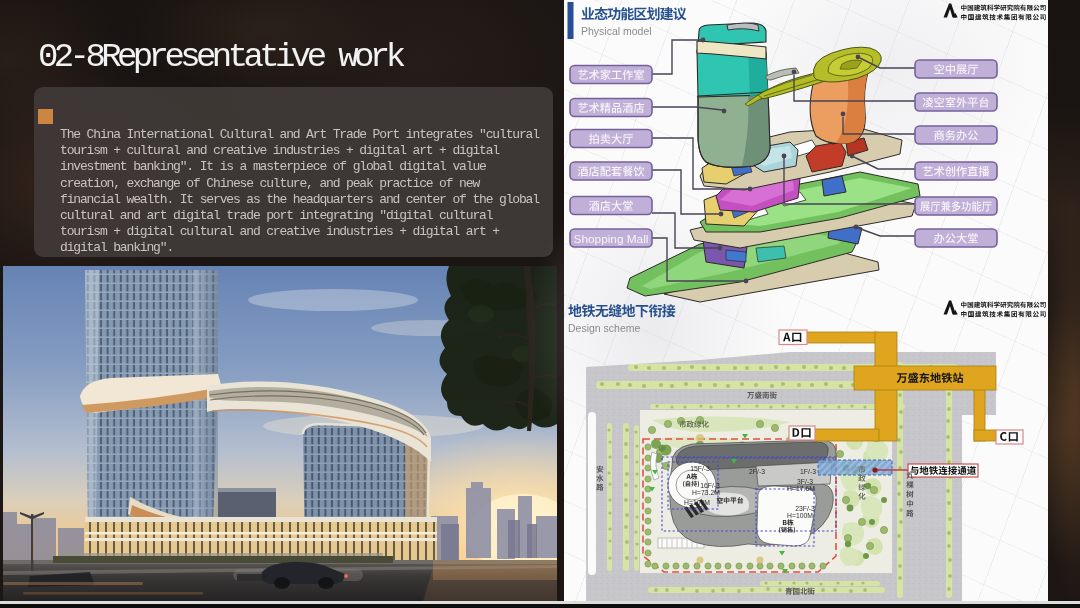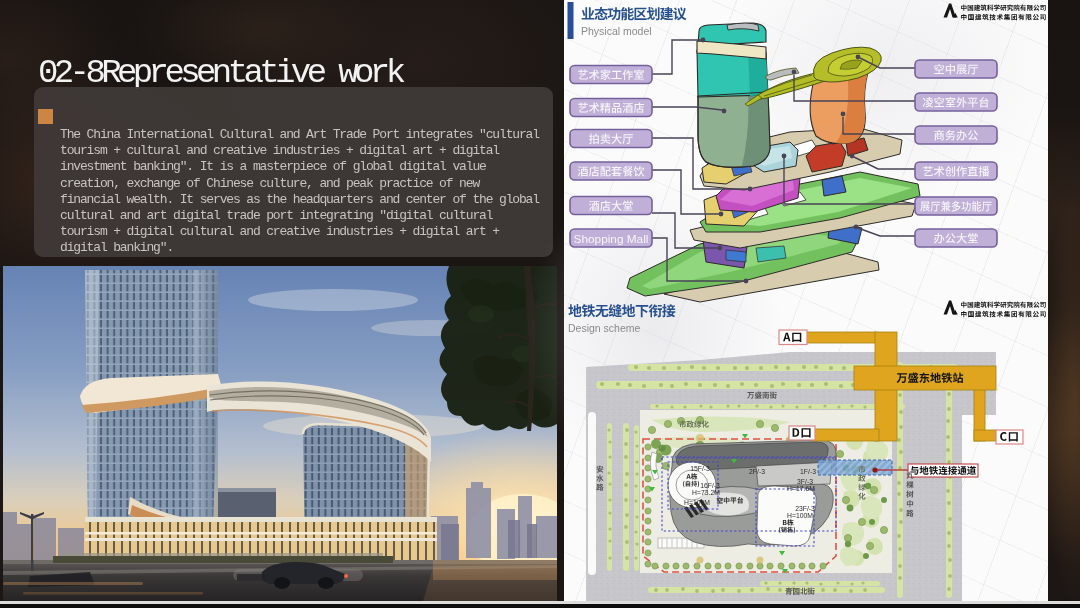--- a/index.html
+++ b/index.html
@@ -6,21 +6,21 @@
  background:
   radial-gradient(220px 160px at 70px 180px, rgba(95,62,42,.4), rgba(0,0,0,0) 70%),
   radial-gradient(40px 260px at 1074px 400px, rgba(120,82,46,.42), rgba(0,0,0,0) 80%),
   radial-gradient(240px 190px at 1064px 430px, rgba(100,68,38,.38), rgba(0,0,0,0) 70%),
   radial-gradient(200px 150px at 1065px 210px, rgba(75,52,36,.4), rgba(0,0,0,0) 70%),
   radial-gradient(300px 200px at 420px 60px, rgba(62,47,40,.32), rgba(0,0,0,0) 70%),
   radial-gradient(180px 90px at 260px 30px, rgba(80,58,40,.3), rgba(0,0,0,0) 70%),
   radial-gradient(160px 120px at 10px 60px, rgba(70,48,35,.35), rgba(0,0,0,0) 70%),
   linear-gradient(#191412,#1c1614);
  font-family:"Liberation Sans",sans-serif;}
-#title{position:absolute;left:38px;top:54px;color:#f2f2f2;
+#title{position:absolute;left:38px;top:38px;color:#f2f2f2;
  font-family:"Liberation Mono",monospace;font-size:34px;letter-spacing:-4.6px;white-space:pre;}
 #intro{position:absolute;left:34px;top:87px;width:519px;height:170px;
  background:rgba(63,57,55,.95);border-radius:9px;}
 #intro .bullet{position:absolute;left:4px;top:22px;width:15px;height:15px;background:#cd8544;}
 #intro .h{position:absolute;left:25px;top:18px;color:#fbfbfb;font-family:"Liberation Mono",monospace;
  font-weight:bold;font-size:18px;letter-spacing:-1.7px;white-space:pre;}
 #intro .p{position:absolute;left:26px;top:40px;color:#c8c3c1;font-family:"Liberation Mono",monospace;
  font-size:13px;letter-spacing:-1.15px;line-height:16.2px;white-space:pre;}
 #panel{position:absolute;left:564px;top:0px;width:484px;height:604px;background:#fbfbfc;}
 #panel .grid{position:absolute;left:0;top:0;width:100%;height:100%;

